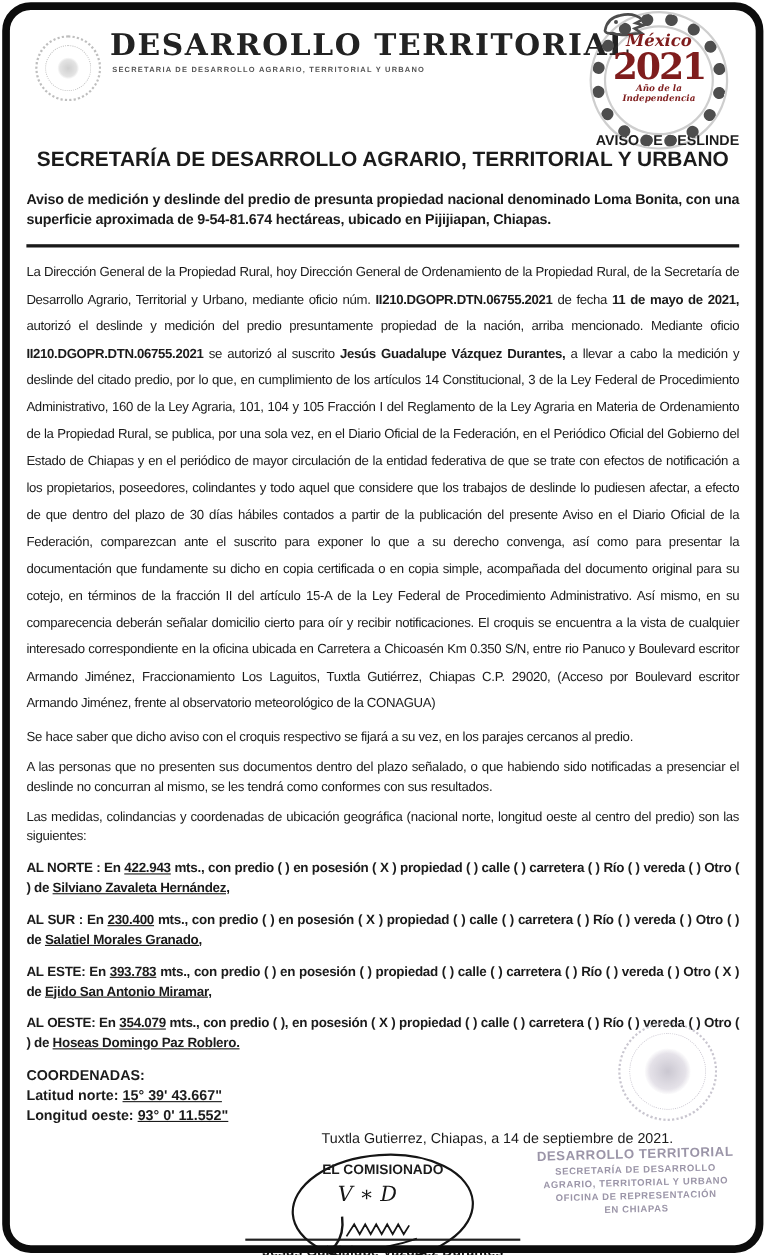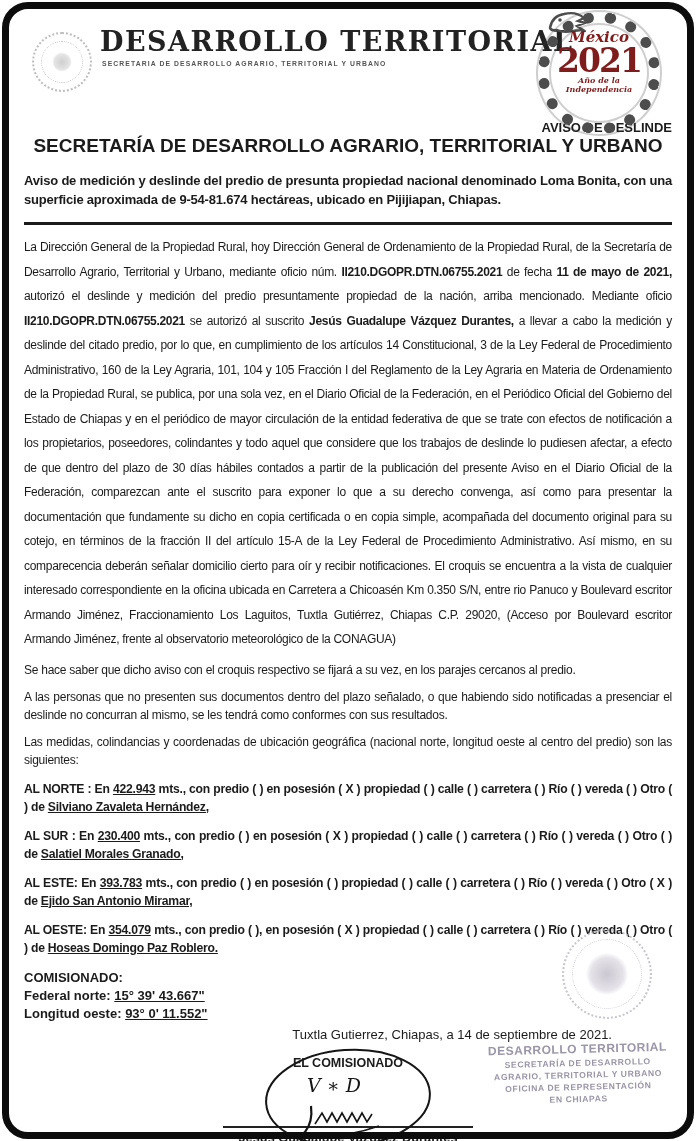--- a/index.html
+++ b/index.html
@@ -134,23 +134,23 @@
   <p class="para">Se hace saber que dicho aviso con el croquis respectivo se fijará a su vez, en los parajes cercanos al predio.</p>
   <p class="para">A las personas que no presenten sus documentos dentro del plazo señalado, o que habiendo sido notificadas a presenciar el deslinde no concurran al mismo, se les tendrá como conformes con sus resultados.</p>
   <p class="para">Las medidas, colindancias y coordenadas de ubicación geográfica (nacional norte, longitud oeste al centro del predio) son las siguientes:</p>
 
   <p class="boundary"><span>AL NORTE : En </span><span class="u">422.943</span><span> mts., con  predio (  ) en posesión ( X ) propiedad (  ) calle (  )  carretera  (  ) Río (  ) vereda (  ) Otro (  ) de </span><span class="u">Silviano Zavaleta Hernández,</span></p>
   <p class="boundary"><span>AL SUR : En </span><span class="u">230.400</span><span> mts., con  predio  (  )  en posesión ( X )  propiedad  (  )  calle  (  )  carretera  (  )  Río  (  ) vereda  (  )  Otro (  ) de </span><span class="u">Salatiel Morales Granado,</span></p>
   <p class="boundary"><span>AL ESTE: En </span><span class="u">393.783</span><span> mts., con  predio (  ) en posesión  (  )  propiedad  (  )  calle (  )  carretera  (  )  Río (  ) vereda (  ) Otro ( X ) de </span><span class="u">Ejido San Antonio Miramar,</span></p>
   <p class="boundary"><span>AL OESTE: En </span><span class="u">354.079</span><span> mts., con  predio  (  ),  en posesión  ( X )  propiedad (  )  calle (  )  carretera (  ) Río (  ) vereda (  ) Otro (  ) de </span><span class="u">Hoseas Domingo Paz Roblero.</span></p>
 
   <div class="coords">
-    <div>COMISIONADO:</div>
+    <div>COORDENADAS:</div>
     <div>
-      <span>Federal norte:</span>
+      <span>Latitud norte:</span>
       <span class="u">15° 39' 43.667"</span>
     </div>
     <div>
       <span>Longitud oeste:</span>
       <span class="u">93° 0' 11.552"</span>
     </div>
   </div>
 
   <div class="dateline">Tuxtla Gutierrez, Chiapas, a 14 de septiembre de 2021.</div>
 

